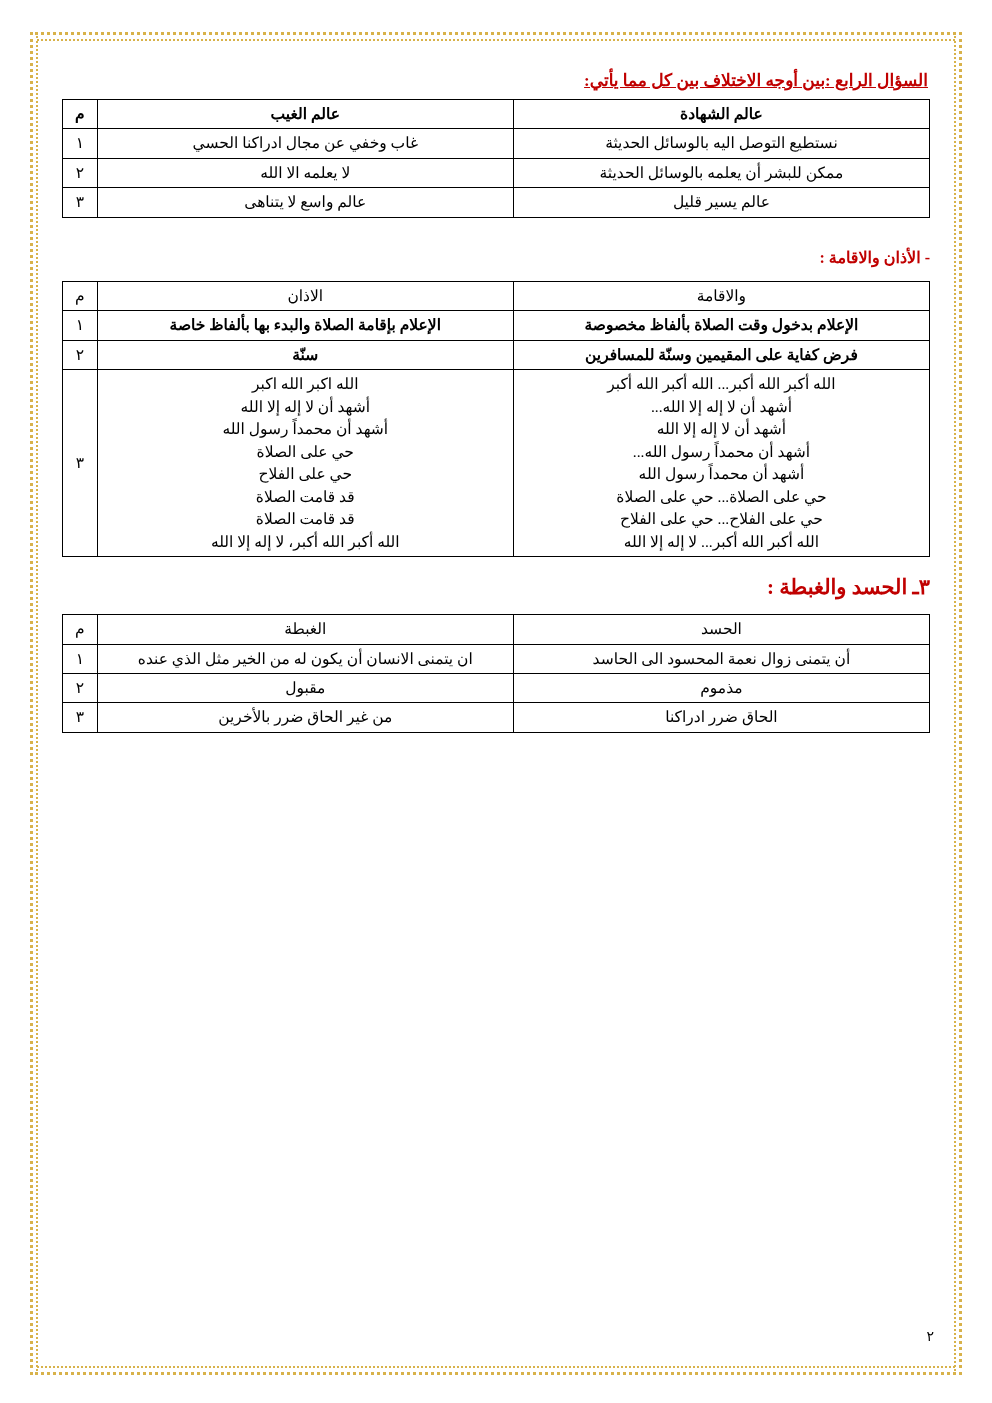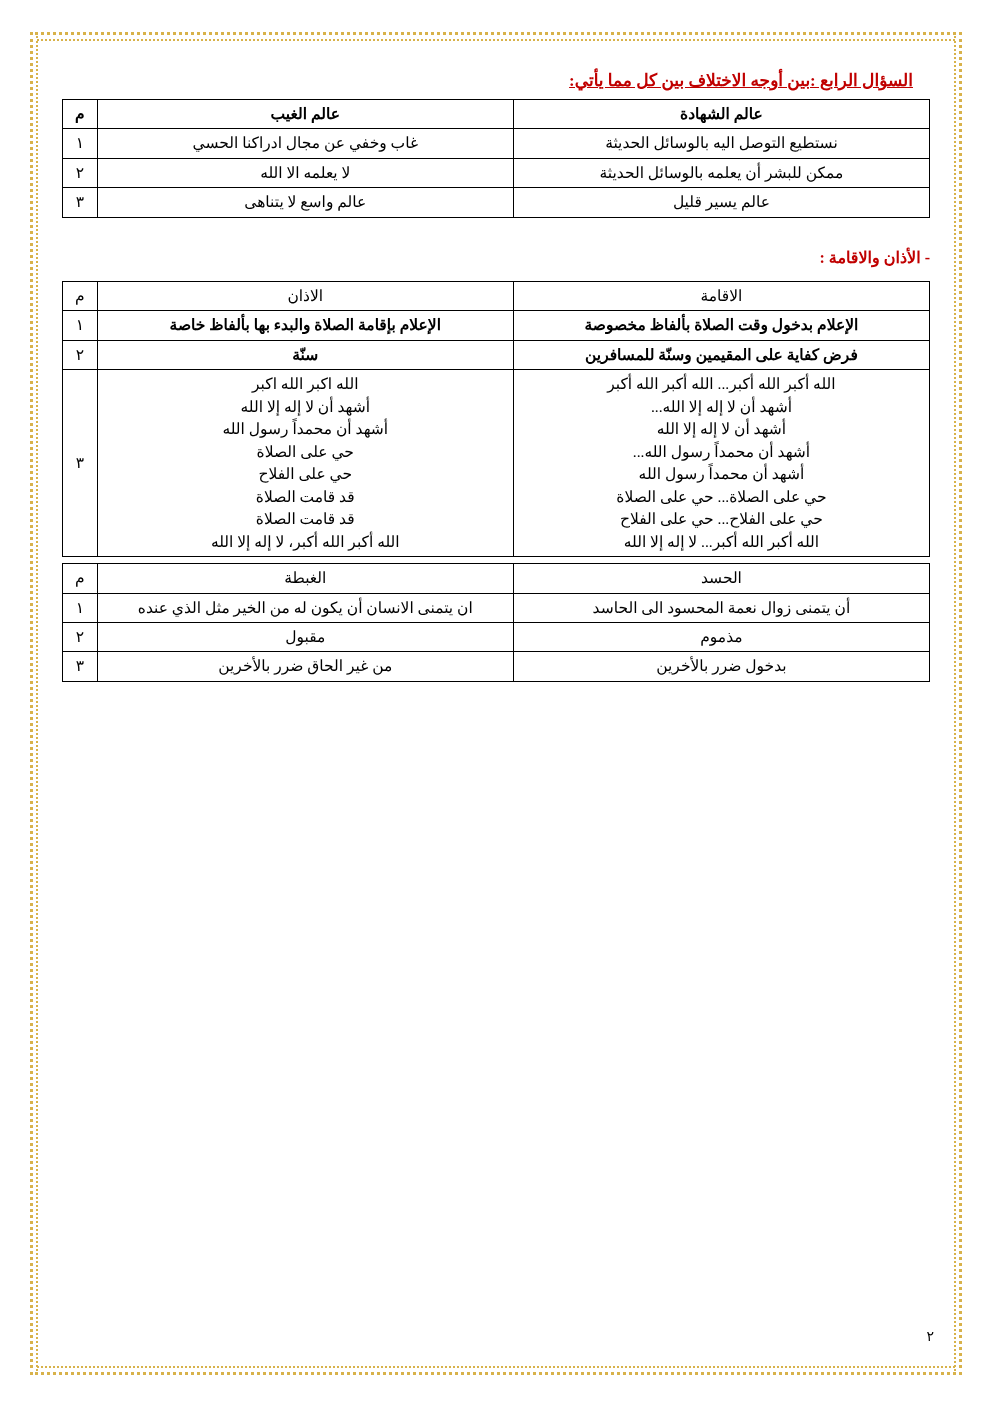--- a/index.html
+++ b/index.html
@@ -53,21 +53,21 @@
     right: 62px;
     top: 70px;
   }
 
   .q-title {
     text-align: right;
     font-size: 17px;
     font-weight: bold;
     color: #c00000;
     text-decoration: underline;
-    margin: 0 17px 8px 0;
+    margin: 0 2px 8px 0;
     direction: rtl;
   }
 
   .sec-heading {
     text-align: right;
     font-size: 17px;
     font-weight: bold;
     color: #c00000;
     margin: 6px 0 14px 0;
     direction: rtl;
@@ -140,21 +140,21 @@
       <td class="ta-c">عالم واسع لا يتناهى</td>
       <td class="col-num">٣</td>
     </tr>
   </tbody>
     </table>
 
   <h2 class="sec-heading small">- الأذان والاقامة :</h2>
   <table class="cmp">
     <tbody>
         <tr>
-      <td class="col-b ta-c">الاقامة</td>
+      <td class="col-b ta-c">والاقامة</td>
       <td class="col-a ta-c">الاذان</td>
       <td class="col-num">م</td>
     </tr>
     <tr>
       <td class="ta-c bold">الإعلام  بدخول وقت الصلاة بألفاظ مخصوصة</td>
       <td class="ta-c small bold">الإعلام بإقامة الصلاة والبدء بها بألفاظ خاصة</td>
       <td class="col-num">١</td>
     </tr>
     <tr>
       <td class="ta-c bold">فرض كفاية على المقيمين وسنّة للمسافرين</td>
@@ -180,39 +180,40 @@
         <div>حي على الفلاح</div>
         <div>قد قامت الصلاة</div>
         <div>قد قامت الصلاة</div>
         <div>الله أكبر الله أكبر، لا إله إلا الله</div>
       </td>
       <td class="col-num">٣</td>
     </tr>
   </tbody>
     </table>
 
+  <h2 class="sec-heading big">٣ـ الحسد والغبطة :</h2>
   <table class="cmp">
     <tbody>
         <tr>
       <td class="col-b ta-c">الحسد</td>
       <td class="col-a ta-c">الغبطة</td>
       <td class="col-num">م</td>
     </tr>
     <tr>
       <td class="ta-c">أن يتمنى زوال  نعمة المحسود الى الحاسد</td>
       <td class="ta-c">ان يتمنى الانسان أن يكون له من الخير مثل الذي عنده</td>
       <td class="col-num">١</td>
     </tr>
     <tr>
       <td class="ta-c">مذموم</td>
       <td class="ta-c">مقبول</td>
       <td class="col-num">٢</td>
     </tr>
     <tr>
-      <td class="ta-c">بدخول ضرر بالأخرين</td>
+      <td class="ta-c">الحاق ضرر ادراكنا</td>
       <td class="ta-c">من غير الحاق ضرر بالأخرين</td>
       <td class="col-num">٣</td>
     </tr>
   </tbody>
     </table>
 
 </div>
 
 <div class="page-num">٢</div>
 

